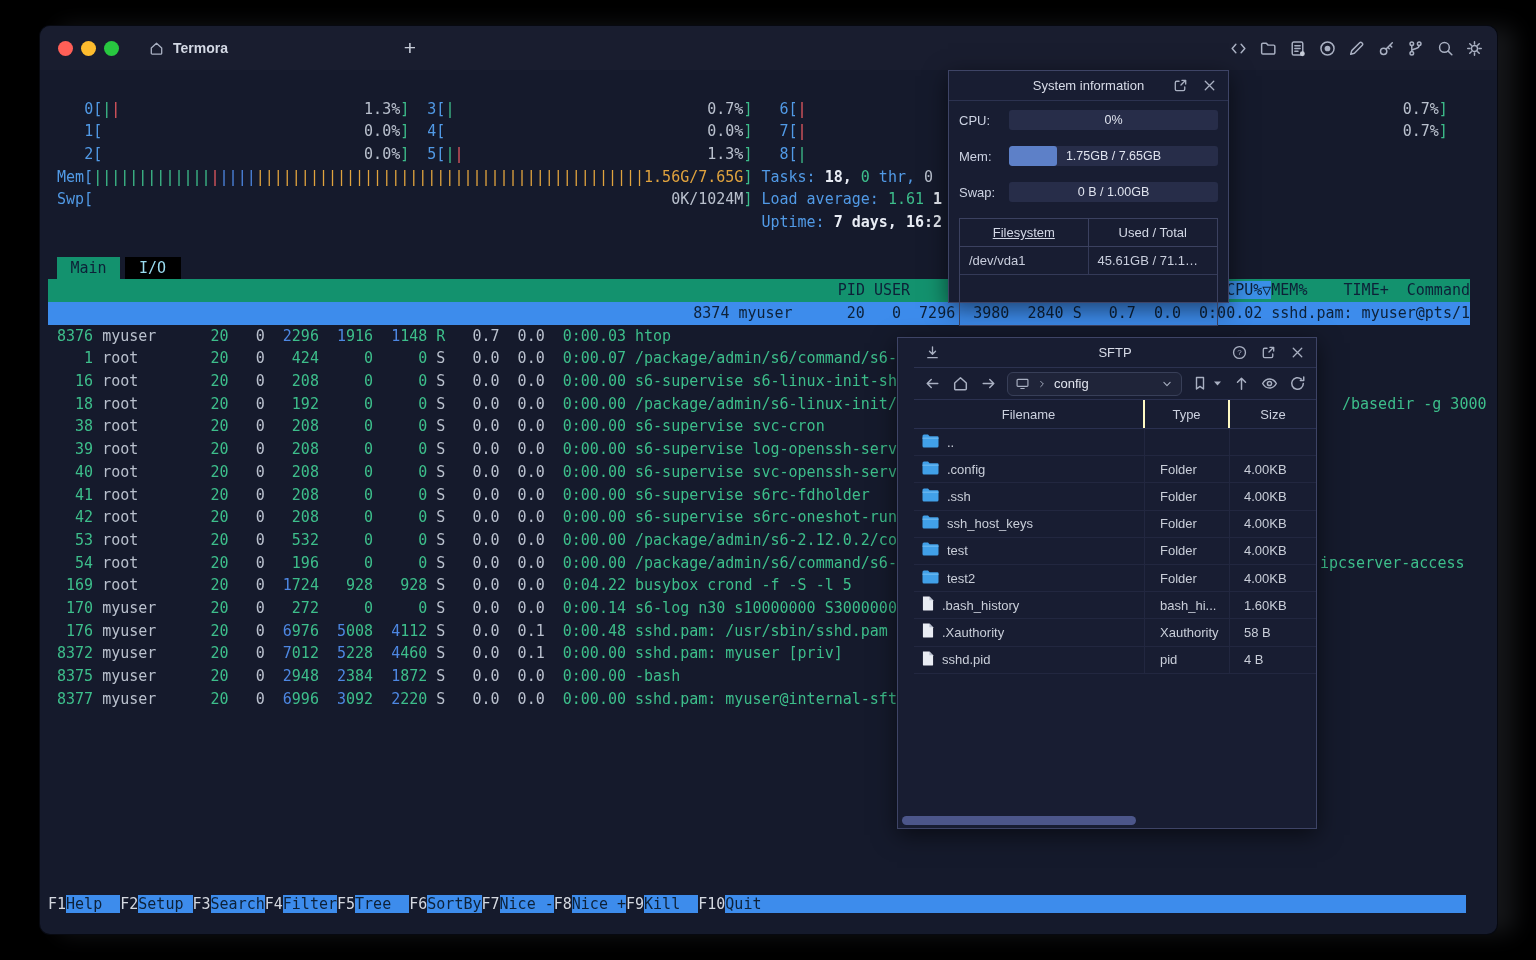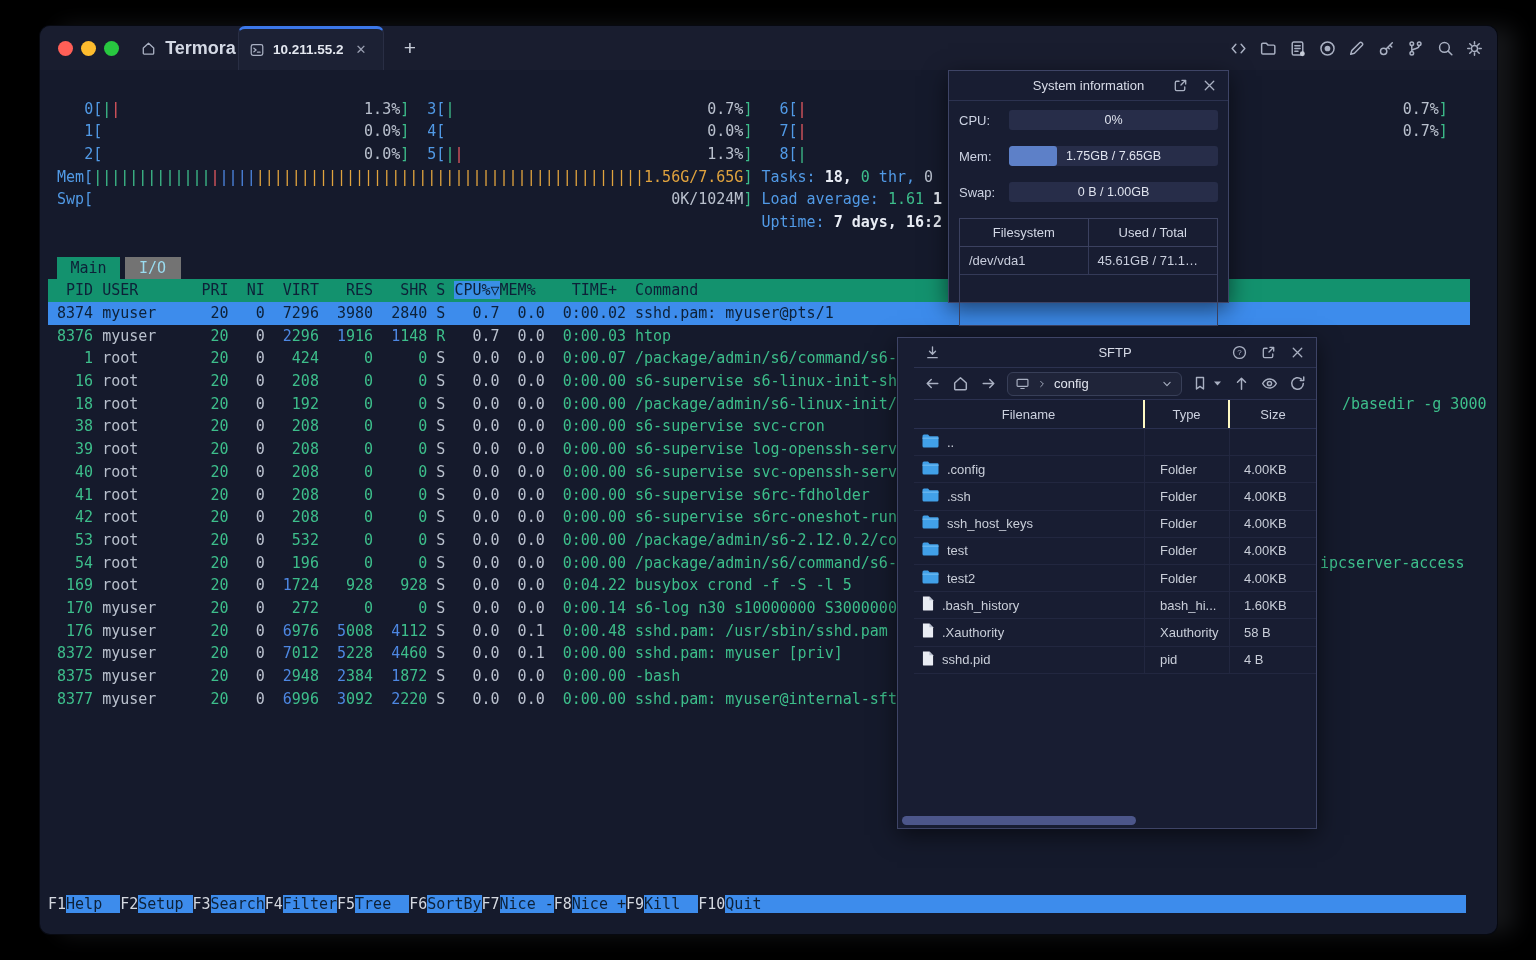--- a/index.html
+++ b/index.html
@@ -4,34 +4,34 @@
 <style>
   html,body{margin:0;padding:0;background:#000;width:1536px;height:960px;overflow:hidden;
     font-family:"Liberation Sans",sans-serif;}
   .window{position:absolute;left:40px;top:26px;width:1457px;height:908px;background:#151a2c;
     border-radius:10px;overflow:hidden;box-shadow:0 0 0 1px #070910, 18px 0 22px rgba(60,62,72,.35);}
   
   .titlebar{position:absolute;top:0;left:0;right:0;height:44px;background:#191d2f;}
   .traffic{position:absolute;left:18px;top:15px;display:flex;gap:8px;}
   .tl{width:15px;height:15px;border-radius:50%;}
   .tab-home{position:absolute;left:98px;top:0;width:100px;height:44px;display:flex;align-items:center;
-    justify-content:center;gap:8px;color:#d3d8e4;font-size:18px;font-weight:700;}
+    justify-content:center;gap:8px;color:#d3d8e4;font-size:14px;font-weight:700;}
   .tab-active{position:absolute;left:198px;top:0;width:146px;height:44px;box-sizing:border-box;
     background:#1c2134;border-top:3px solid #3c78ea;border-left:1px solid #292e44;border-right:1px solid #292e44;
     border-radius:7px 7px 0 0;display:flex;align-items:center;gap:8px;padding:0 10px;}
   .tab-active .tlabel{color:#e4e8f0;font-size:13.5px;font-weight:700;}
   .tab-close{color:#9aa0b2;font-size:13px;margin-left:4px;cursor:default;}
   .newtab{position:absolute;left:352px;top:0;width:36px;height:44px;display:flex;align-items:center;
     justify-content:center;color:#c6ccd8;font-size:21px;font-weight:300;}
   .tb-icons{position:absolute;right:13px;top:0;height:44px;display:flex;align-items:center;gap:10.5px;}
   .tbi{width:19px;height:19px;display:inline-flex;}
   svg.ic{stroke:#a9b0c2;fill:none;stroke-width:1.4;stroke-linecap:round;stroke-linejoin:round;}
   
   .term{position:absolute;inset:0;z-index:1;font-family:"DejaVu Sans Mono",monospace;font-size:15px;}
-  .tline{position:absolute;left:8px;height:22.7px;line-height:22.8px;white-space:pre;color:#b9c0cd;}
+  .tline{position:absolute;left:8px;height:22.7px;line-height:22.8px;white-space:pre;color:#b9c0cd;text-align:right;}
   .c-blu{color:#519ae6}.c-grn{color:#3dbe8b}.c-txt{color:#b9c0cd}
   .c-wb{color:#e8ecf4;font-weight:bold}.c-org{color:#e0a33e}.c-red{color:#e2575f}
   .c-bbar{color:#4d87e2}.c-dk{color:#0d2138}
   .thdr{background:#13926e;width:1422px;}
   .hsel{background:#3a8fe6;color:#0d2138;}
   .psel{background:#3d8cec;width:1422px;}
   .fk-key{color:#d4d8e0}.fk-lbl{background:#3d8cec;color:#0d2138}
   .mtab{position:absolute;height:22px;line-height:22px;text-align:center;
     font-family:"DejaVu Sans Mono",monospace;font-size:15px;}
   
@@ -46,21 +46,21 @@
   .si-body{padding:9px 10px 0 10px;}
   .si-row{display:flex;align-items:center;margin-bottom:16px;}
   .si-label{width:50px;color:#ccd2e2;font-size:13px;}
   .si-bar{position:relative;flex:1;height:20px;background:#272d49;border-radius:3px;overflow:hidden;}
   .si-fill{position:absolute;left:0;top:0;bottom:0;background:#5d80c8;border-radius:3px;}
   .si-bartext{position:absolute;left:0;right:0;top:0;bottom:0;display:flex;align-items:center;
     justify-content:center;color:#dfe3ee;font-size:12.5px;}
   .si-table{margin-top:10px;border:1px solid #3b4160;height:106px;font-size:13px;color:#d3d8e6;}
   .si-thead{display:grid;grid-template-columns:1fr 1fr;height:27px;border-bottom:1px solid #3b4160;}
   .si-thead span{display:flex;align-items:center;justify-content:center;}
-  .si-thead span:first-child{border-right:1px solid #3b4160;}
+  .si-thead span:first-child{border-right:1px solid #3b4160;text-decoration:underline;}
   .si-trow{display:grid;grid-template-columns:1fr 1fr;height:27px;border-bottom:1px solid #343a58;
     color:#c9cedd;}
   .si-trow span{display:flex;align-items:center;padding-left:9px;}
   .si-trow span:first-child{border-right:1px solid #343a58;}
   
   .sftp-toolbar{height:31px;border-bottom:1px solid #2b3150;display:flex;align-items:center;
     padding:0 9px;gap:9px;}
   .sbtn{width:19px;height:19px;display:inline-flex;}
   .crumb{flex:1;height:24px;background:#1f2439;border:1px solid #383f58;border-radius:6px;
     display:flex;align-items:center;gap:6px;padding:0 7px;box-sizing:border-box;}
@@ -94,28 +94,20 @@
       <span class="tl" style="background:#28c840"></span>
     </div>
 
     <div class="tab-home">
       <svg class="ic" width="17" height="17" viewBox="0 0 18 18">
           <path d="M3.5 8.5 9 3.5l5.5 5V14a1 1 0 0 1-1 1h-9a1 1 0 0 1-1-1z"></path>
         </svg>
       <span>Termora</span>
     </div>
 
-    <div class="tab-active">
-      <svg class="ic" width="16" height="16" viewBox="0 0 18 18">
-          <rect x="2.5" y="3" width="13" height="12" rx="2"></rect>
-          <path d="M5.5 7l2.5 2-2.5 2M9.5 11.5h3"></path>
-        </svg>
-      <span class="tlabel">10.211.55.2</span>
-      <span class="tab-close">✕</span>
-    </div>
 
     <div class="newtab">+</div>
 
     <div class="tb-icons">
       <span class="tbi">
           <svg class="ic" width="19" height="19" viewBox="0 0 18 18">
             <path d="M6.5 5 3 9l3.5 4M11.5 5 15 9l-3.5 4"></path>
           </svg>
         </span>
       <span class="tbi">
@@ -171,21 +163,21 @@
   </div>
 
   <div class="term" id="term">
       <div class="tline " style="top:71.5px;">    <span class="c-blu">0[</span><span class="c-grn">|</span><span class="c-red">|</span>                           <span class="c-txt">1.3%</span><span class="c-grn">]</span>  <span class="c-blu">3[</span><span class="c-grn">|</span>                            <span class="c-txt">0.7%</span><span class="c-grn">]</span>   <span class="c-blu">6[</span><span class="c-red">|</span>                                                                  <span class="c-txt">0.7%</span><span class="c-grn">]</span></div>
       <div class="tline " style="top:94.2px;">    <span class="c-blu">1[</span>                             <span class="c-txt">0.0%</span><span class="c-grn">]</span>  <span class="c-blu">4[</span>                             <span class="c-txt">0.0%</span><span class="c-grn">]</span>   <span class="c-blu">7[</span><span class="c-red">|</span>                                                                  <span class="c-txt">0.7%</span><span class="c-grn">]</span></div>
       <div class="tline " style="top:116.9px;">    <span class="c-blu">2[</span>                             <span class="c-txt">0.0%</span><span class="c-grn">]</span>  <span class="c-blu">5[</span><span class="c-grn">|</span><span class="c-red">|</span>                           <span class="c-txt">1.3%</span><span class="c-grn">]</span>   <span class="c-blu">8[</span><span class="c-grn">|</span></div>
       <div class="tline " style="top:139.6px;"> <span class="c-blu">Mem[</span><span class="c-grn">|||||||||||||</span><span class="c-red">|</span><span class="c-bbar">||||</span><span class="c-org">|||||||||||||||||||||||||||||||||||||||||||</span><span class="c-org">1.56G/7.65G</span><span class="c-grn">]</span> <span class="c-blu">Tasks: </span><span class="c-wb">18, </span><span class="c-grn">0</span><span class="c-blu"> thr, </span><span class="c-txt">0</span></div>
       <div class="tline " style="top:162.3px;"> <span class="c-blu">Swp[</span>                                                                <span class="c-txt">0K/1024M</span><span class="c-grn">]</span> <span class="c-blu">Load average: </span><span class="c-grn">1.61 </span><span class="c-wb">1</span></div>
       <div class="tline " style="top:185px;">                                                                               <span class="c-blu">Uptime: </span><span class="c-wb">7 days, 16:2</span></div>
       <div class="mtab" style="top:230.5px;left:17px;width:63px;background:#13926e;color:#0d2138;">Main</div>
-      <div class="mtab" style="top:230.5px;left:84.5px;width:56px;background:#737373;color:#9adcf0;">I/O</div>
+      <div class="mtab" style="top:230.5px;left:84.5px;width:56px;background:#000000;color:#9adcf0;">I/O</div>
       <div class="tline thdr" style="top:253.2px;"><span class="c-dk">  PID USER       PRI  NI  VIRT   RES   SHR S </span><span class="hsel">CPU%▽</span><span class="c-dk">MEM%    TIME+  Command</span></div>
       <div class="tline psel" style="top:275.9px;"><span class="c-dk"> 8374</span><span class="c-dk"> </span><span class="c-dk">myuser    </span><span class="c-dk"> </span><span class="c-dk"> 20</span><span class="c-dk"> </span><span class="c-dk">  0</span><span class="c-dk"> </span><span class="c-dk"> 7296</span><span class="c-dk"> </span><span class="c-dk"> 3980</span><span class="c-dk"> </span><span class="c-dk"> 2840</span><span class="c-dk"> </span><span class="c-dk">S</span><span class="c-dk"> </span><span class="c-dk">  0.7</span><span class="c-dk">  0.0</span><span class="c-dk"> </span><span class="c-dk"> 0:00.02</span><span class="c-dk"> </span><span class="c-dk">sshd.pam: myuser@pts/1</span></div>
       <div class="tline" style="top:298.59999999999997px;"><span class="c-grn"> 8376</span> <span class="c-txt">myuser    </span> <span class="c-grn"> 20</span> <span class="c-txt">  0</span> <span class="c-bbar"> 2</span><span class="c-grn">296</span> <span class="c-bbar"> 1</span><span class="c-grn">916</span> <span class="c-bbar"> 1</span><span class="c-grn">148</span> <span class="c-grn">R</span> <span class="c-txt">  0.7</span><span class="c-txt">  0.0</span> <span class="c-grn"> 0:00.03</span> <span class="c-grn">htop</span></div>
       <div class="tline" style="top:321.29999999999995px;"><span class="c-grn">    1</span> <span class="c-txt">root      </span> <span class="c-grn"> 20</span> <span class="c-txt">  0</span> <span class="c-grn">  424</span> <span class="c-grn">    0</span> <span class="c-grn">    0</span> <span class="c-txt">S</span> <span class="c-txt">  0.0</span><span class="c-txt">  0.0</span> <span class="c-grn"> 0:00.07</span> <span class="c-grn">/package/admin/s6/command/s6-</span></div>
       <div class="tline" style="top:344px;"><span class="c-grn">   16</span> <span class="c-txt">root      </span> <span class="c-grn"> 20</span> <span class="c-txt">  0</span> <span class="c-grn">  208</span> <span class="c-grn">    0</span> <span class="c-grn">    0</span> <span class="c-txt">S</span> <span class="c-txt">  0.0</span><span class="c-txt">  0.0</span> <span class="c-grn"> 0:00.00</span> <span class="c-grn">s6-supervise s6-linux-init-sh</span></div>
       <div class="tline" style="top:366.7px;"><span class="c-grn">   18</span> <span class="c-txt">root      </span> <span class="c-grn"> 20</span> <span class="c-txt">  0</span> <span class="c-grn">  192</span> <span class="c-grn">    0</span> <span class="c-grn">    0</span> <span class="c-txt">S</span> <span class="c-txt">  0.0</span><span class="c-txt">  0.0</span> <span class="c-grn"> 0:00.00</span> <span class="c-grn">/package/admin/s6-linux-init/</span></div>
       <div class="tline" style="top:389.4px;"><span class="c-grn">   38</span> <span class="c-txt">root      </span> <span class="c-grn"> 20</span> <span class="c-txt">  0</span> <span class="c-grn">  208</span> <span class="c-grn">    0</span> <span class="c-grn">    0</span> <span class="c-txt">S</span> <span class="c-txt">  0.0</span><span class="c-txt">  0.0</span> <span class="c-grn"> 0:00.00</span> <span class="c-grn">s6-supervise svc-cron</span></div>
       <div class="tline" style="top:412.09999999999997px;"><span class="c-grn">   39</span> <span class="c-txt">root      </span> <span class="c-grn"> 20</span> <span class="c-txt">  0</span> <span class="c-grn">  208</span> <span class="c-grn">    0</span> <span class="c-grn">    0</span> <span class="c-txt">S</span> <span class="c-txt">  0.0</span><span class="c-txt">  0.0</span> <span class="c-grn"> 0:00.00</span> <span class="c-grn">s6-supervise log-openssh-serv</span></div>
       <div class="tline" style="top:434.79999999999995px;"><span class="c-grn">   40</span> <span class="c-txt">root      </span> <span class="c-grn"> 20</span> <span class="c-txt">  0</span> <span class="c-grn">  208</span> <span class="c-grn">    0</span> <span class="c-grn">    0</span> <span class="c-txt">S</span> <span class="c-txt">  0.0</span><span class="c-txt">  0.0</span> <span class="c-grn"> 0:00.00</span> <span class="c-grn">s6-supervise svc-openssh-serv</span></div>
       <div class="tline" style="top:457.5px;"><span class="c-grn">   41</span> <span class="c-txt">root      </span> <span class="c-grn"> 20</span> <span class="c-txt">  0</span> <span class="c-grn">  208</span> <span class="c-grn">    0</span> <span class="c-grn">    0</span> <span class="c-txt">S</span> <span class="c-txt">  0.0</span><span class="c-txt">  0.0</span> <span class="c-grn"> 0:00.00</span> <span class="c-grn">s6-supervise s6rc-fdholder</span></div>

